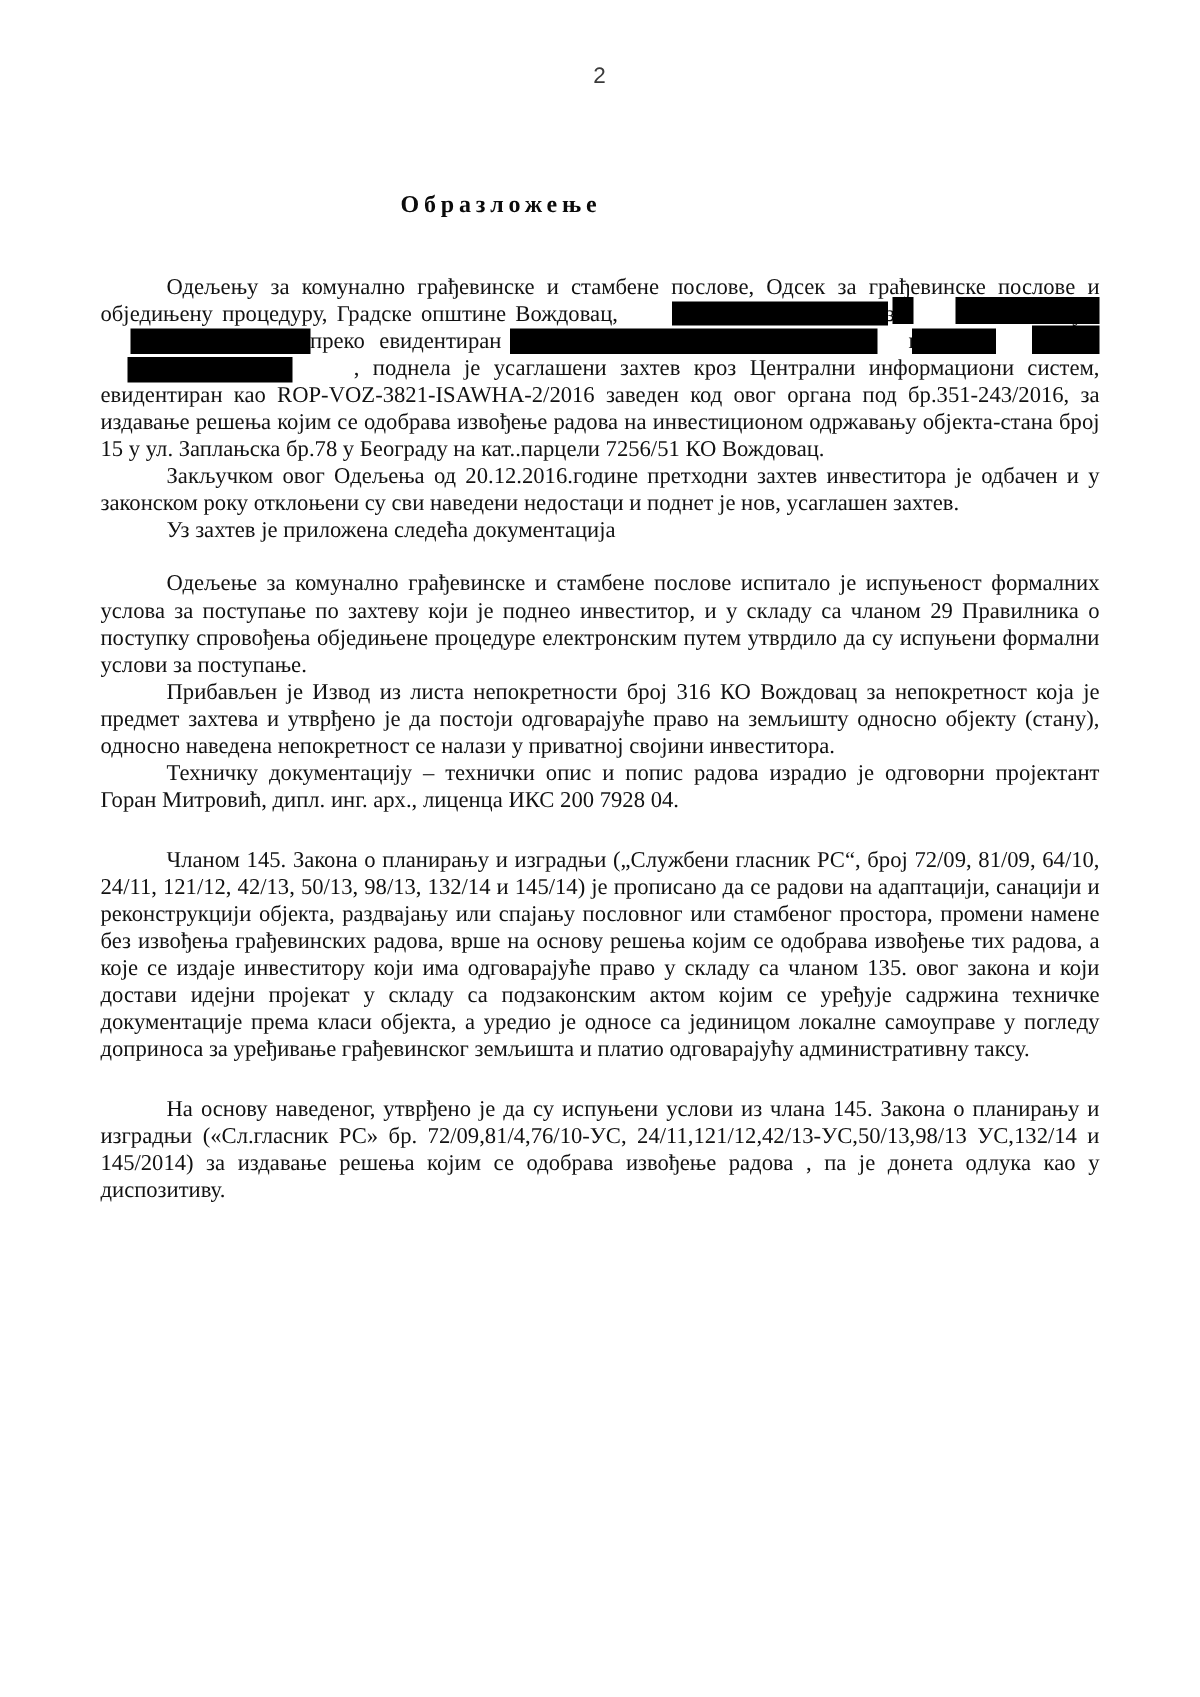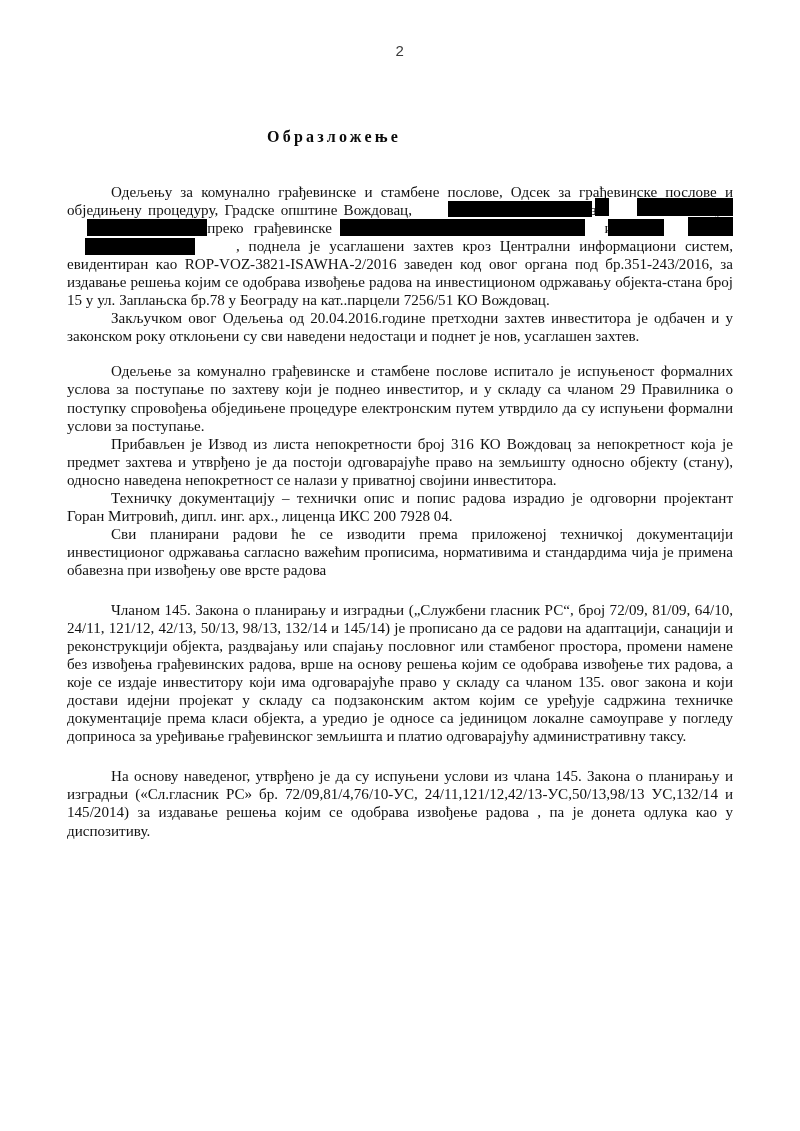--- a/index.html
+++ b/index.html
@@ -79,36 +79,36 @@
 
   <div class="body-text">
 
     <p>
       <span>Одељењу за комунално грађевинске и стамбене послове, Одсек за грађевинске послове и обједињену процедуру, Градске општине Вождовац,</span>
       <span style="display:inline-block;width:158px"></span>
       <span>из</span>
       <span style="display:inline-block;width:106px"></span>
       <span>ул.</span>
       <span style="display:inline-block;width:130px"></span>
-      <span>преко грађевинске</span>
+      <span>преко евидентиран</span>
       <span style="display:inline-block;width:252px"></span>
       <span>из</span>
       <span style="display:inline-block;width:62px"></span>
       <span>, ул.</span>
       <span style="display:inline-block;width:160px"></span>
       <span>, поднела је усаглашени захтев кроз  Централни информациони систем, евидентиран као ROP-VOZ-3821-ISAWHA-2/2016  заведен код овог органа под бр.351-243/2016, за издавање решења којим се одобрава извођење радова на инвестиционом одржавању објекта-стана број 15 у ул. Заплањска бр.78 у Београду на кат..парцели 7256/51 КО Вождовац.</span>
     </p>
 
-    <p>Закључком овог Одељења од 20.04.2016.године претходни захтев инвеститора је одбачен и у законском року отклоњени су сви наведени недостаци и поднет је нов, усаглашен захтев.</p>
+    <p>Закључком овог Одељења од 20.12.2016.године претходни захтев инвеститора је одбачен и у законском року отклоњени су сви наведени недостаци и поднет је нов, усаглашен захтев.</p>
+    <p>Уз захтев је приложена следећа документација</p>
 
     <div class="gap-md"></div>
     <p>Одељење за комунално грађевинске и стамбене послове испитало је испуњеност формалних услова за поступање по захтеву који је поднео инвеститор, и у складу са чланом 29 Правилника о поступку спровођења обједињене процедуре електронским путем утврдило да  су испуњени формални услови за поступање.</p>
     <p>Прибављен је Извод из листа непокретности број 316 КО Вождовац за непокретност која је предмет захтева и утврђено је да постоји одговарајуће право на земљишту односно објекту (стану), односно наведена непокретност се   налази у приватној својини инвеститора.</p>
     <p>Техничку документацију – технички опис и попис радова израдио је одговорни пројектант Горан Митровић, дипл. инг. арх.,  лиценца  ИКС 200 7928 04.</p>
-    <p>Сви планирани радови ће се изводити према приложеној техничкој документацији инвестиционог одржавања сагласно важећим прописима,  нормативима и стандардима чија је примена обавезна при извођењу ове врсте радова</p>
 
     <div class="gap-lg"></div>
     <p>Чланом 145. Закона о планирању и изградњи („Службени гласник РС“, број 72/09, 81/09, 64/10, 24/11, 121/12, 42/13, 50/13, 98/13, 132/14 и 145/14) је прописано да се радови на адаптацији, санацији и реконструкцији објекта, раздвајању или спајању пословног или стамбеног простора, промени намене без извођења грађевинских радова, врше на основу решења којим се одобрава извођење тих радова, а које се издаје инвеститору који има одговарајуће право у складу са чланом 135. овог закона и који достави идејни пројекат у складу са подзаконским актом којим се уређује садржина техничке документације према класи објекта, а уредио је односе са јединицом локалне самоуправе у погледу доприноса за уређивање грађевинског земљишта и платио одговарајућу административну таксу.</p>
 
     <div class="gap-lg"></div>
     <p>На основу наведеног, утврђено је да су испуњени услови из члана 145. Закона о планирању и изградњи («Сл.гласник РС» бр.  72/09,81/4,76/10-УС,  24/11,121/12,42/13-УС,50/13,98/13 УС,132/14 и  145/2014) за издавање решења којим се одобрава извођење радова , па је донета одлука као у диспозитиву.</p>
 
     <div class="gap-lg"></div>
 
   </div>

